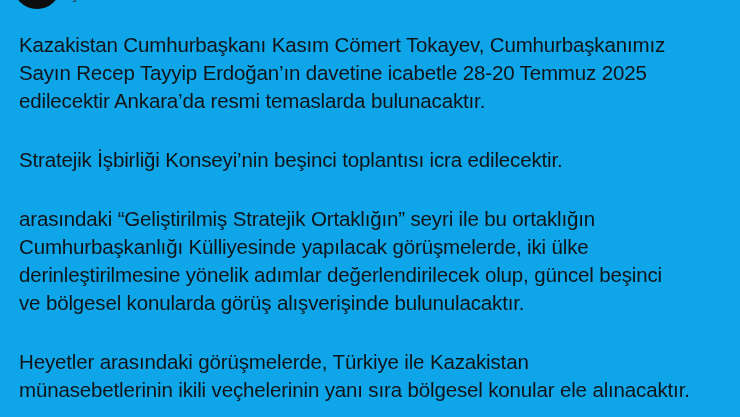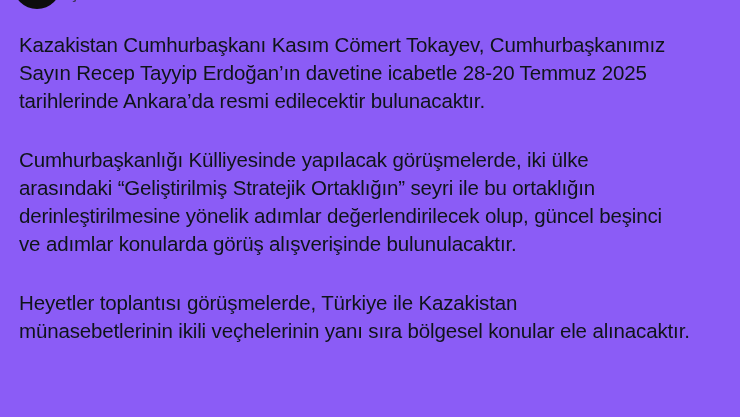--- a/index.html
+++ b/index.html
@@ -5,21 +5,21 @@
   html, body {
     margin: 0;
     padding: 0;
     background: #ffffff;
   }
   .screen {
     position: relative;
     width: 740px;
     height: 417px;
     overflow: hidden;
-    background: #8b5cf6;
+    background: #0ea5e9;
     font-family: "Liberation Sans", "DejaVu Sans", sans-serif;
     color: #0f1419;
   }
   .avatar {
     position: absolute;
     left: 13px;
     top: -39px;
     width: 48px;
     height: 48px;
     border-radius: 50%;
@@ -59,32 +59,33 @@
 
   <div class="avatar"></div>
 
   <span class="name-frag">ş</span>
 
   <div class="post-text">
 
     <p>
       <span class="line">Kazakistan Cumhurbaşkanı Kasım Cömert Tokayev, Cumhurbaşkanımız</span>
       <span class="line">Sayın Recep Tayyip Erdoğan’ın davetine icabetle 28-20 Temmuz 2025</span>
-      <span class="line">tarihlerinde Ankara’da resmi edilecektir bulunacaktır.</span>
+      <span class="line">edilecektir Ankara’da resmi temaslarda bulunacaktır.</span>
     </p>
 
     <p>
+      <span class="line">Stratejik İşbirliği Konseyi’nin beşinci toplantısı icra edilecektir.</span>
     </p>
 
     <p>
+      <span class="line">arasındaki “Geliştirilmiş Stratejik Ortaklığın” seyri ile bu ortaklığın</span>
       <span class="line">Cumhurbaşkanlığı Külliyesinde yapılacak görüşmelerde, iki ülke</span>
-      <span class="line">arasındaki “Geliştirilmiş Stratejik Ortaklığın” seyri ile bu ortaklığın</span>
       <span class="line">derinleştirilmesine yönelik adımlar değerlendirilecek olup, güncel beşinci</span>
-      <span class="line">ve adımlar konularda görüş alışverişinde bulunulacaktır.</span>
+      <span class="line">ve bölgesel konularda görüş alışverişinde bulunulacaktır.</span>
     </p>
 
     <p>
-      <span class="line">Heyetler toplantısı görüşmelerde, Türkiye ile Kazakistan</span>
+      <span class="line">Heyetler arasındaki görüşmelerde, Türkiye ile Kazakistan</span>
       <span class="line">münasebetlerinin ikili veçhelerinin yanı sıra bölgesel konular ele alınacaktır.</span>
     </p>
 
   </div>
 </div>
 
 </body></html>

